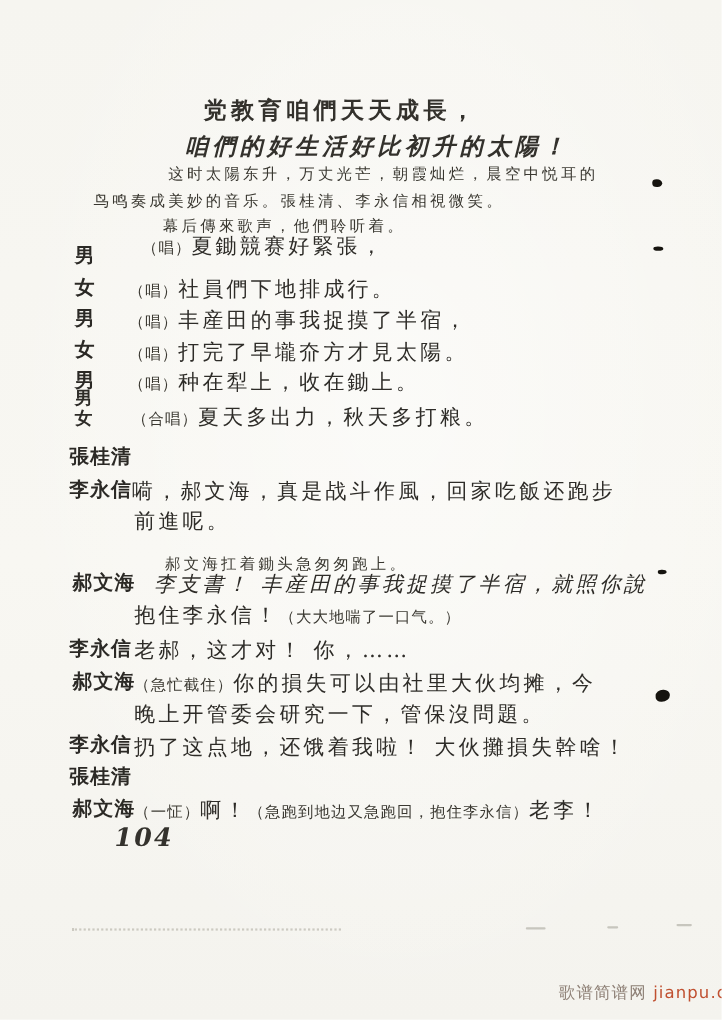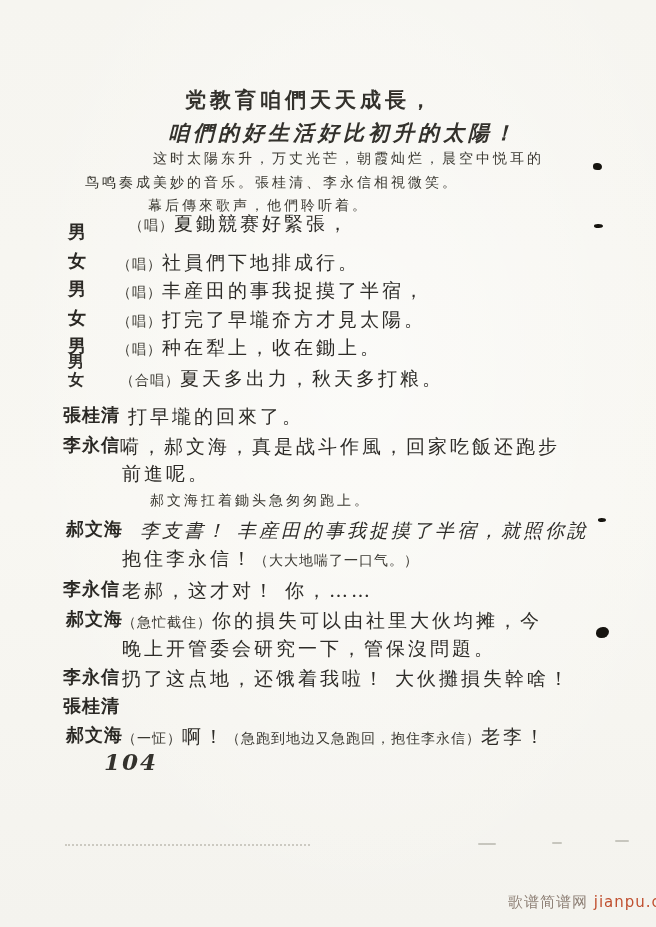--- a/index.html
+++ b/index.html
@@ -55,27 +55,26 @@
   <div class="abs speaker" style="left:68px;top:334px;">男</div>
   <div class="abs dlg" style="left:117px;top:335px;"><span class="paren">（唱）</span><span>种在犁上，收在鋤上。</span></div>
 
   <div class="abs speaker-stack" style="left:68px;top:353px;">
     <div>男</div>
     <div>女</div>
   </div>
   <div class="abs dlg" style="left:120px;top:366px;"><span class="paren">（合唱）</span><span>夏天多出力，秋天多打粮。</span></div>
 
   <div class="abs speaker" style="left:63px;top:403px;">張桂清</div>
-  <div class="abs dlg" style="left:128px;top:404px;">打早壠的回來了。</div>
 
   <div class="abs speaker" style="left:63px;top:433px;">李永信</div>
   <div class="abs dlg" style="left:120px;top:434px;">嗬，郝文海，真是战斗作風，回家吃飯还跑步</div>
   <div class="abs dlg" style="left:122px;top:461px;">前進呢。</div>
 
-  <div class="abs stage" style="left:150px;top:492px;">郝文海扛着鋤头急匆匆跑上。</div>
+  <div class="abs stage" style="left:150px;top:504px;">郝文海扛着鋤头急匆匆跑上。</div>
 
   <div class="abs speaker" style="left:66px;top:517px;">郝文海</div>
   <div class="abs dlg" style="left:140px;top:518px;font-style:italic;">李支書！ 丰産田的事我捉摸了半宿，就照你說</div>
   <div class="abs dlg" style="left:122px;top:546px;"><span>抱住李永信！</span><span class="paren">（大大地喘了一口气。）</span></div>
 
   <div class="abs speaker" style="left:63px;top:577px;">李永信</div>
   <div class="abs dlg" style="left:122px;top:578px;">老郝，这才对！ 你，……</div>
 
   <div class="abs speaker" style="left:66px;top:607px;">郝文海</div>
   <div class="abs dlg" style="left:122px;top:636px;">晚上开管委会研究一下，管保沒問題。</div>

